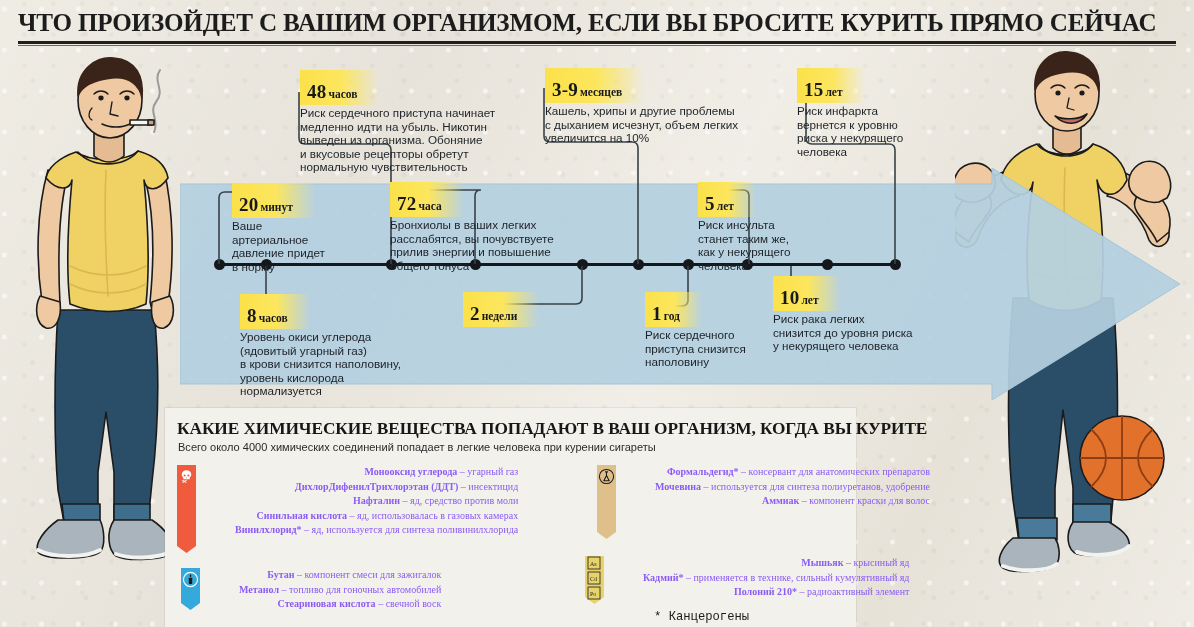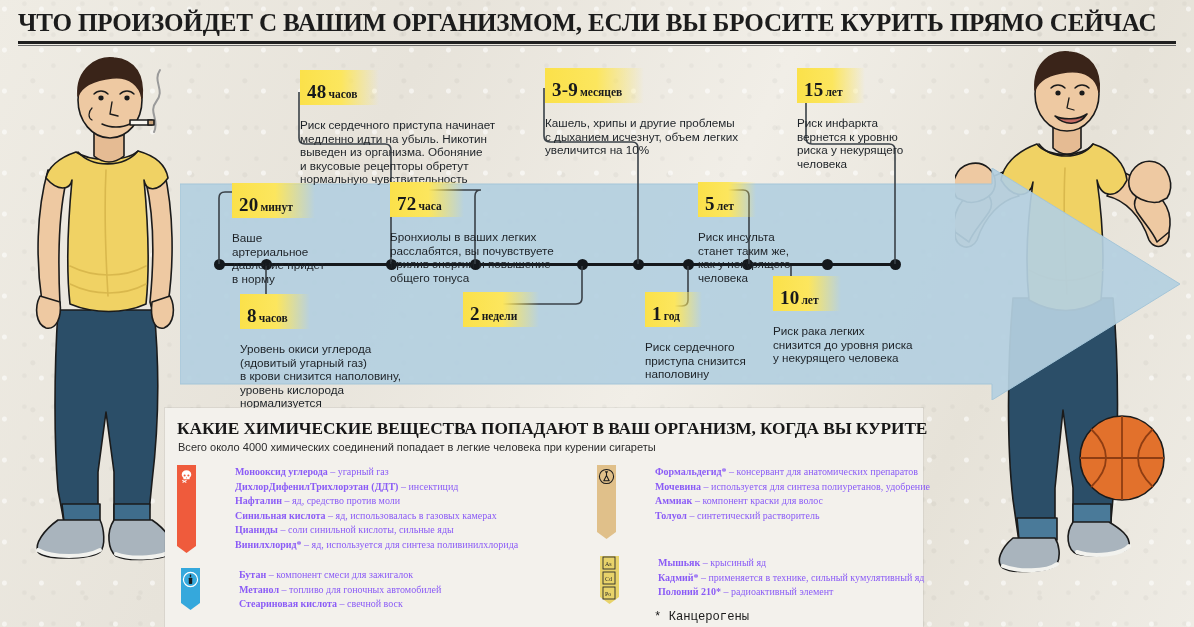--- a/index.html
+++ b/index.html
@@ -57,31 +57,32 @@
     font-family:"Liberation Serif", serif;
     font-weight:bold;font-size:19px;color:#17191c;
     letter-spacing:.2px;
   }
   .tag .unit{
     font-family:"Liberation Serif", serif;
     font-weight:bold;font-size:11.5px;color:#17191c;
     margin-left:2px;
   }
   .body{
-    margin-top:13px;
+    margin-top:1px;
     font-family:"Liberation Sans", sans-serif;
     font-size:11.7px;line-height:13.6px;color:#1d2227;
     white-space:pre-line;
   }
 
   
   #chem{
-    left:165px;top:408px;width:758px;height:219px;
+    left:165px;top:408px;width:691px;height:219px;
     background:#f3f1ec;
     box-shadow:0 0 0 1px rgba(0,0,0,.06);
+    text-align:right;
   }
   #chem-title{
     position:absolute;left:12px;top:10px;
     font-family:"Liberation Serif", serif;font-weight:bold;
     font-size:17.5px;letter-spacing:-0.1px;color:#171717;white-space:nowrap;
     transform:scaleX(.99);transform-origin:left center;
   }
   #chem-sub{
     position:absolute;left:13px;top:33px;
     font-family:"Liberation Sans", sans-serif;font-size:11.5px;color:#2b2b2b;
@@ -361,21 +362,20 @@
           <path d="M4.6 18.4l2.7 1.3-2 1.2.8 1.4 2.6-1.6 2.6 1.6.7-1.4-2-1.2 2.7-1.3-.7-1.4-3.3 1.6-3.3-1.6z" opacity=".95"></path>
           <path d="M19.4 18.4l-2.7 1.3 2 1.2-.8 1.4-2.6-1.6-1.1.7.7-1.4 3.8-3.0z" opacity="0"></path>
         </svg>
       </div>
     </div>
     <div class="chem-lines">
       <span class="ln"><b>Монооксид углерода</b><span> – угарный газ</span></span>
       <span class="ln"><b>ДихлорДифенилТрихлорэтан (ДДТ)</b><span> – инсектицид</span></span>
       <span class="ln"><b>Нафталин</b><span> – яд, средство против моли</span></span>
       <span class="ln"><b>Синильная кислота</b><span> – яд, использовалась в газовых камерах</span></span>
-      <span class="ln"><b>Цианиды</b><span> – соли синильной кислоты, сильные яды</span></span>
       <span class="ln"><b>Винилхлорид*</b><span> – яд, используется для синтеза поливинилхлорида</span></span>
     </div>
   </div>
 
   <div class="chem-group" style="left:16px;top:160px;">
     <div class="ribbon">
       <div class="rb" style="height:42px;background:#35a8dc;"></div>
       <div class="ico">
         <svg width="17" height="17" viewBox="0 0 24 24">
           <circle cx="12" cy="12" r="10" fill="none" stroke="#ffffff" stroke-width="1.6"></circle>
@@ -398,25 +398,24 @@
         <svg width="17" height="17" viewBox="0 0 24 24">
           <circle cx="12" cy="12" r="10" fill="none" stroke="#1b1b1b" stroke-width="1.5"></circle>
           <path d="M10 5.5h4M12 5.5v5L8.2 18h7.6L12 10.5" fill="none" stroke="#1b1b1b" stroke-width="1.5" stroke-linejoin="round"></path>
         </svg>
       </div>
     </div>
     <div class="chem-lines">
       <span class="ln"><b>Формальдегид*</b><span> – консервант для анатомических препаратов</span></span>
       <span class="ln"><b>Мочевина</b><span> – используется для синтеза полиуретанов, удобрение</span></span>
       <span class="ln"><b>Аммиак</b><span> – компонент краски для волос</span></span>
-      <span class="ln"><b>Толуол</b><span> – синтетический растворитель</span></span>
-    </div>
-  </div>
-
-  <div class="chem-group" style="left:435px;top:148px;">
+    </div>
+  </div>
+
+  <div class="chem-group" style="left:420px;top:148px;">
     <div class="ribbon">
       <div class="rb" style="height:48px;background:#e8d36a;"></div>
       <div class="ico" style="top:0;height:46px;flex-direction:column;">
         <svg width="17" height="46" viewBox="0 0 17 46">
           <g font-family="Liberation Serif, serif" font-size="6" fill="#2a2a2a">
             <rect x="2" y="1" width="12" height="12" fill="none" stroke="#2a2a2a" stroke-width=".9"></rect>
             <text x="4" y="10">As</text>
             <rect x="2" y="16" width="12" height="12" fill="none" stroke="#2a2a2a" stroke-width=".9"></rect>
             <text x="4" y="25">Cd</text>
             <rect x="2" y="31" width="12" height="12" fill="none" stroke="#2a2a2a" stroke-width=".9"></rect>

